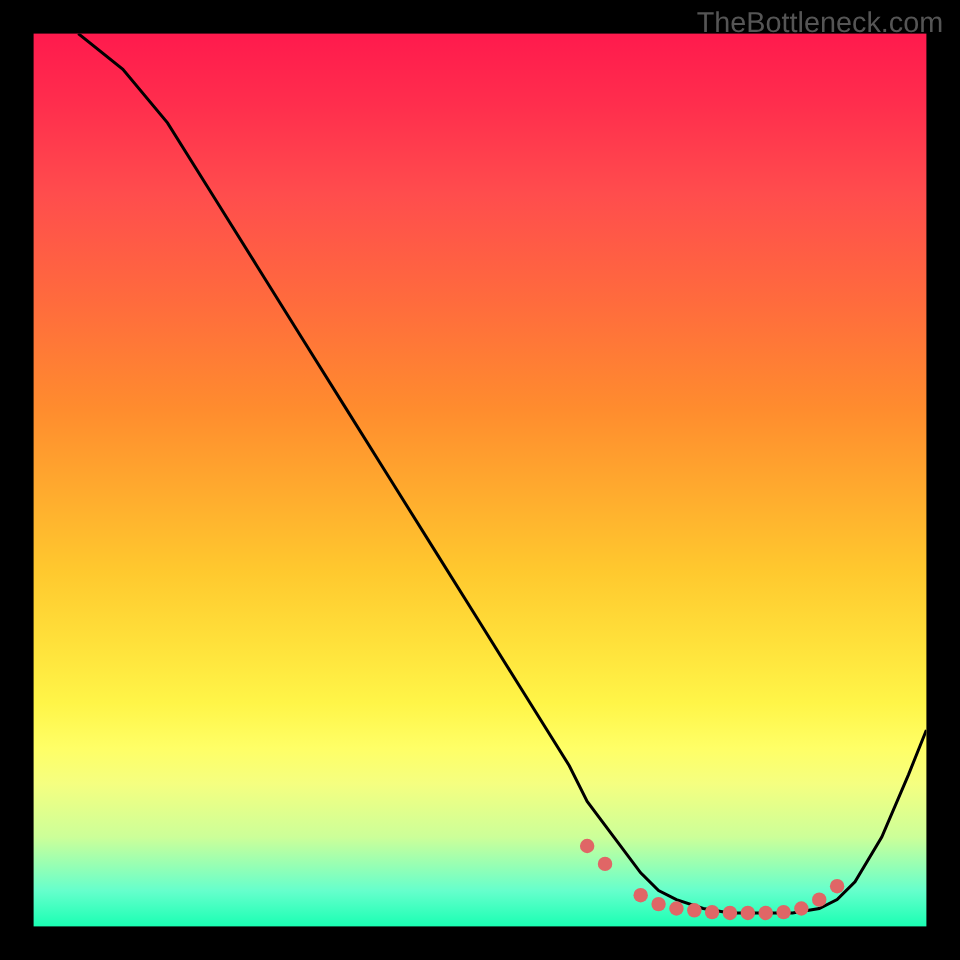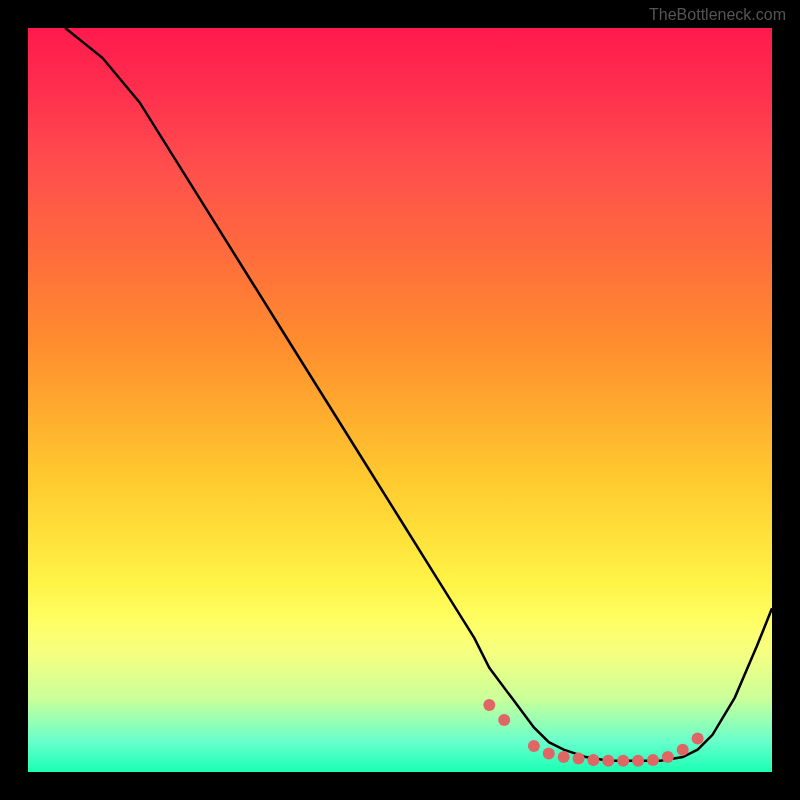--- a/index.html
+++ b/index.html
@@ -12,21 +12,21 @@
       height: 800px;
       background: #000;
       position: relative;
       font-family: Arial, sans-serif;
     }
     .watermark {
       position: absolute;
       top: 6px;
       right: 14px;
       color: #555;
-      font-size: 16px;
+      font-size: 24px;
       font-weight: normal;
       z-index: 10;
       text-align: right;
     }
     .chart-container {
       position: absolute;
       top: 28px;
       left: 28px;
       width: 744px;
       height: 744px;

